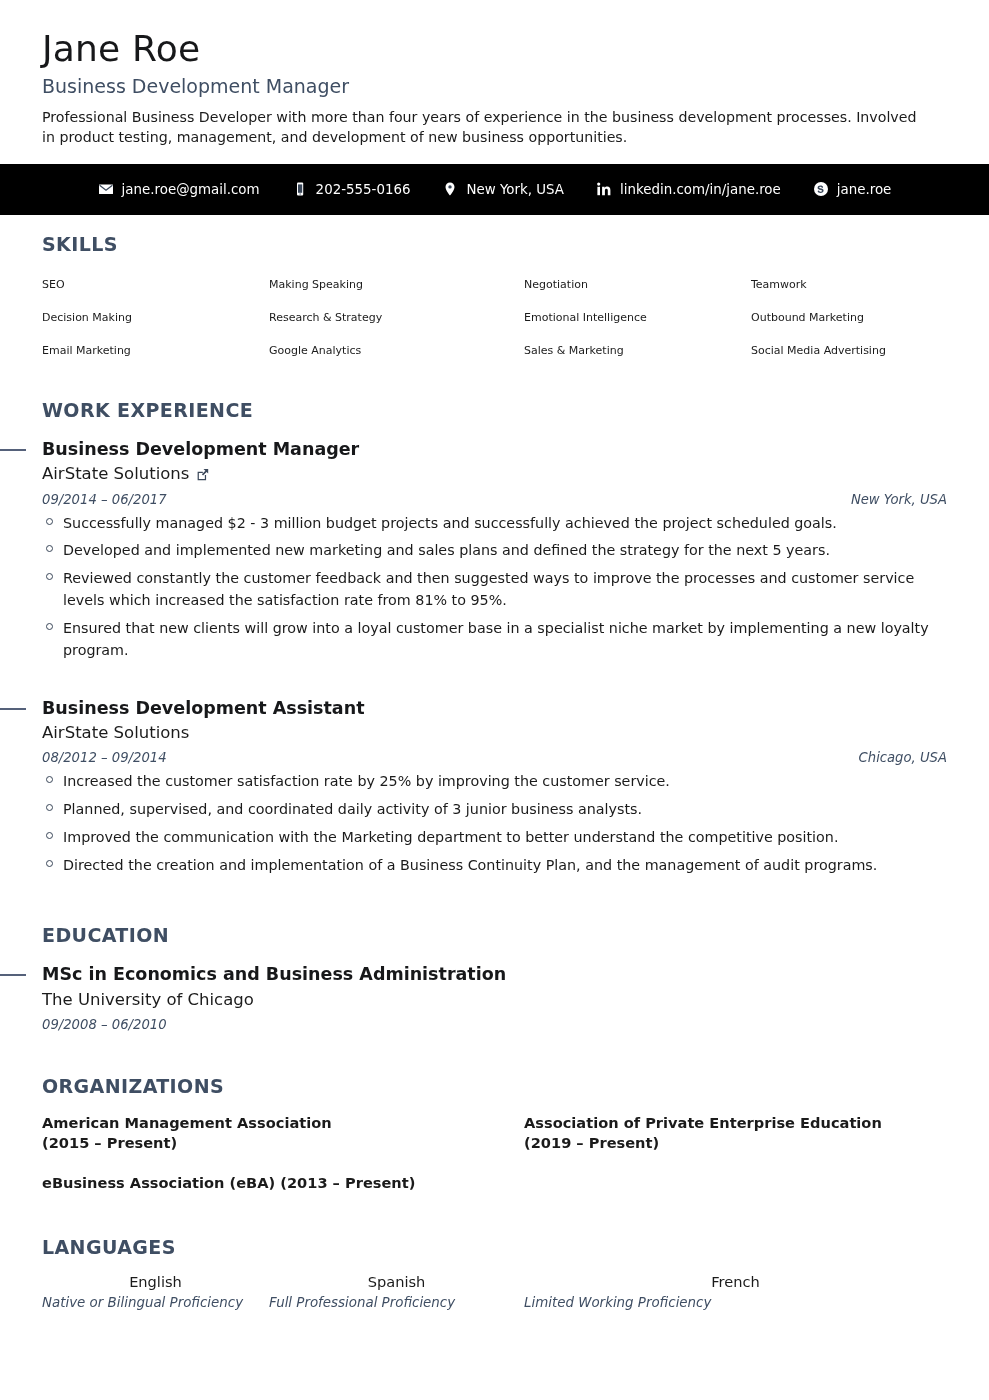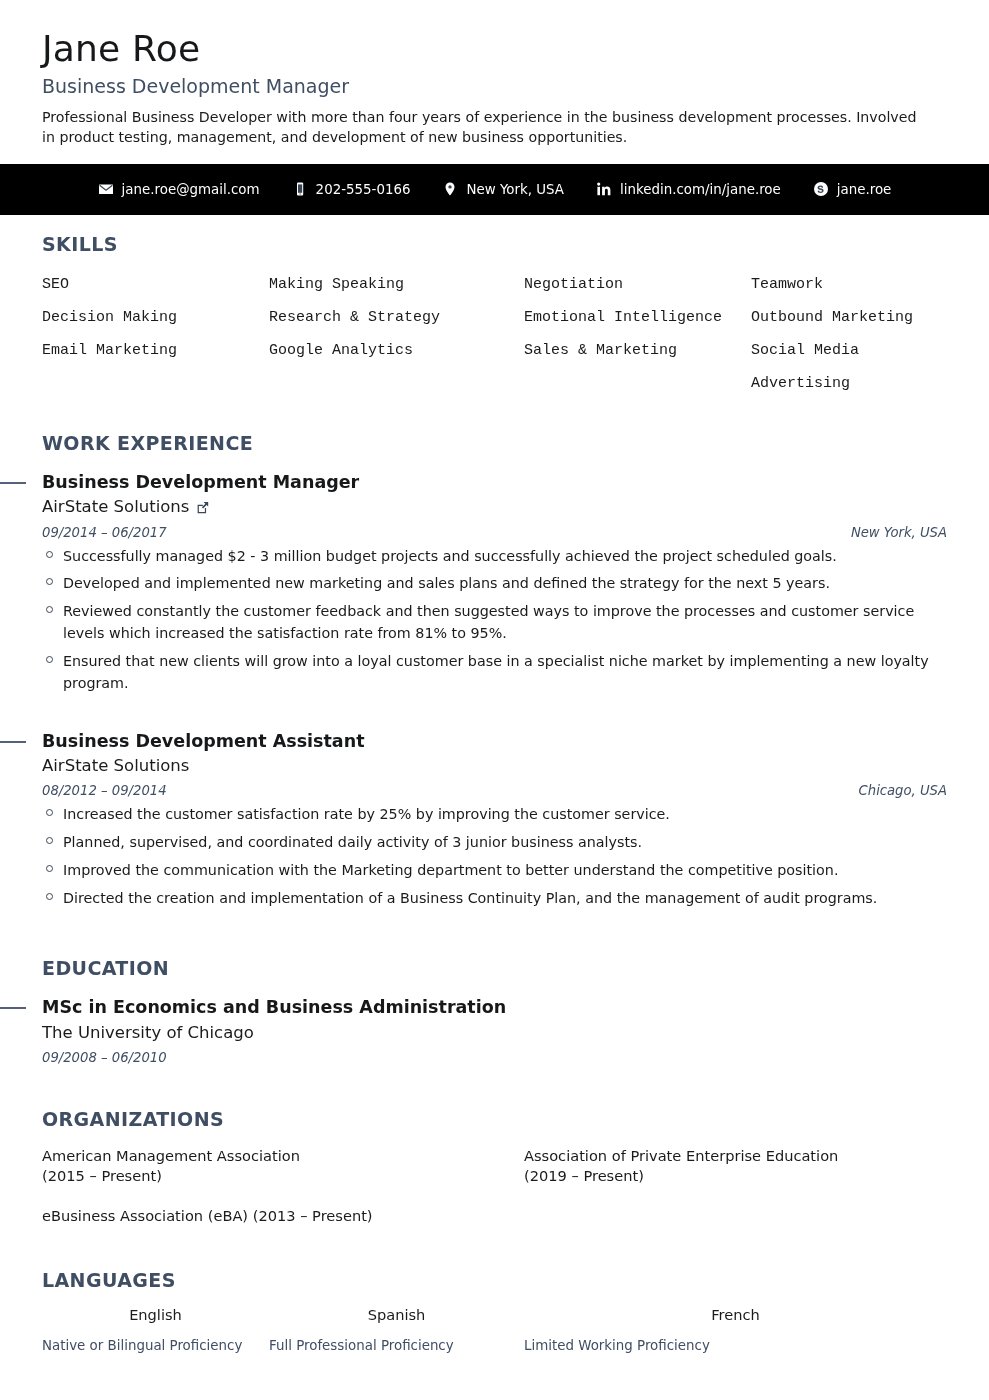--- a/index.html
+++ b/index.html
@@ -85,24 +85,23 @@
 
   
   .skills-wrap { padding-top: 18px; }
   .skills-grid {
     display: grid;
     grid-template-columns: 227px 255px 227px 1fr;
     row-gap: 0;
     margin-top: 13px;
   }
   .skill {
-    font-size: 15px;
+    font-size: 11px;
     line-height: 33px;
     color: #1b1b1b;
-    font-family: Liberation Mono, monospace;
   }
 
   
   .work-wrap { padding-top: 32px; }
   .entry { position: relative; margin-top: 17px; }
   .entry .dash {
     position: absolute;
     left: -42px;
     top: 11px;
     width: 26px;
@@ -170,20 +169,21 @@
     margin-top: 6px;
   }
 
   
   .org-wrap { padding-top: 43px; }
   .org-grid {
     display: grid;
     grid-template-columns: 482px 1fr;
     margin-top: 16px;
     row-gap: 20px;
+    font-weight: bold;
   }
   .org-item {
     font-size: 14.6px;
     line-height: 1.4;
     color: #1b1b1b;
     white-space: pre-line;
   }
 
   
   .lang-wrap { padding-top: 42px; }
@@ -193,23 +193,24 @@
     margin-top: 14px;
   }
   .lang-name {
     font-size: 14.6px;
     color: #1b1b1b;
     line-height: 1.35;
     text-align: center;
   }
   .lang-level {
     font-size: 13.4px;
+    font-style: italic;
     color: #3f4e63;
     line-height: 1.35;
-    margin-top: 12px;
+    margin-top: 2px;
   }
 </style>
 </head>
 <body>
 
 <div class="page">
 
   <div class="header">
     <h1 class="name">Jane Roe</h1>
     <div class="title">Business Development Manager</div>

